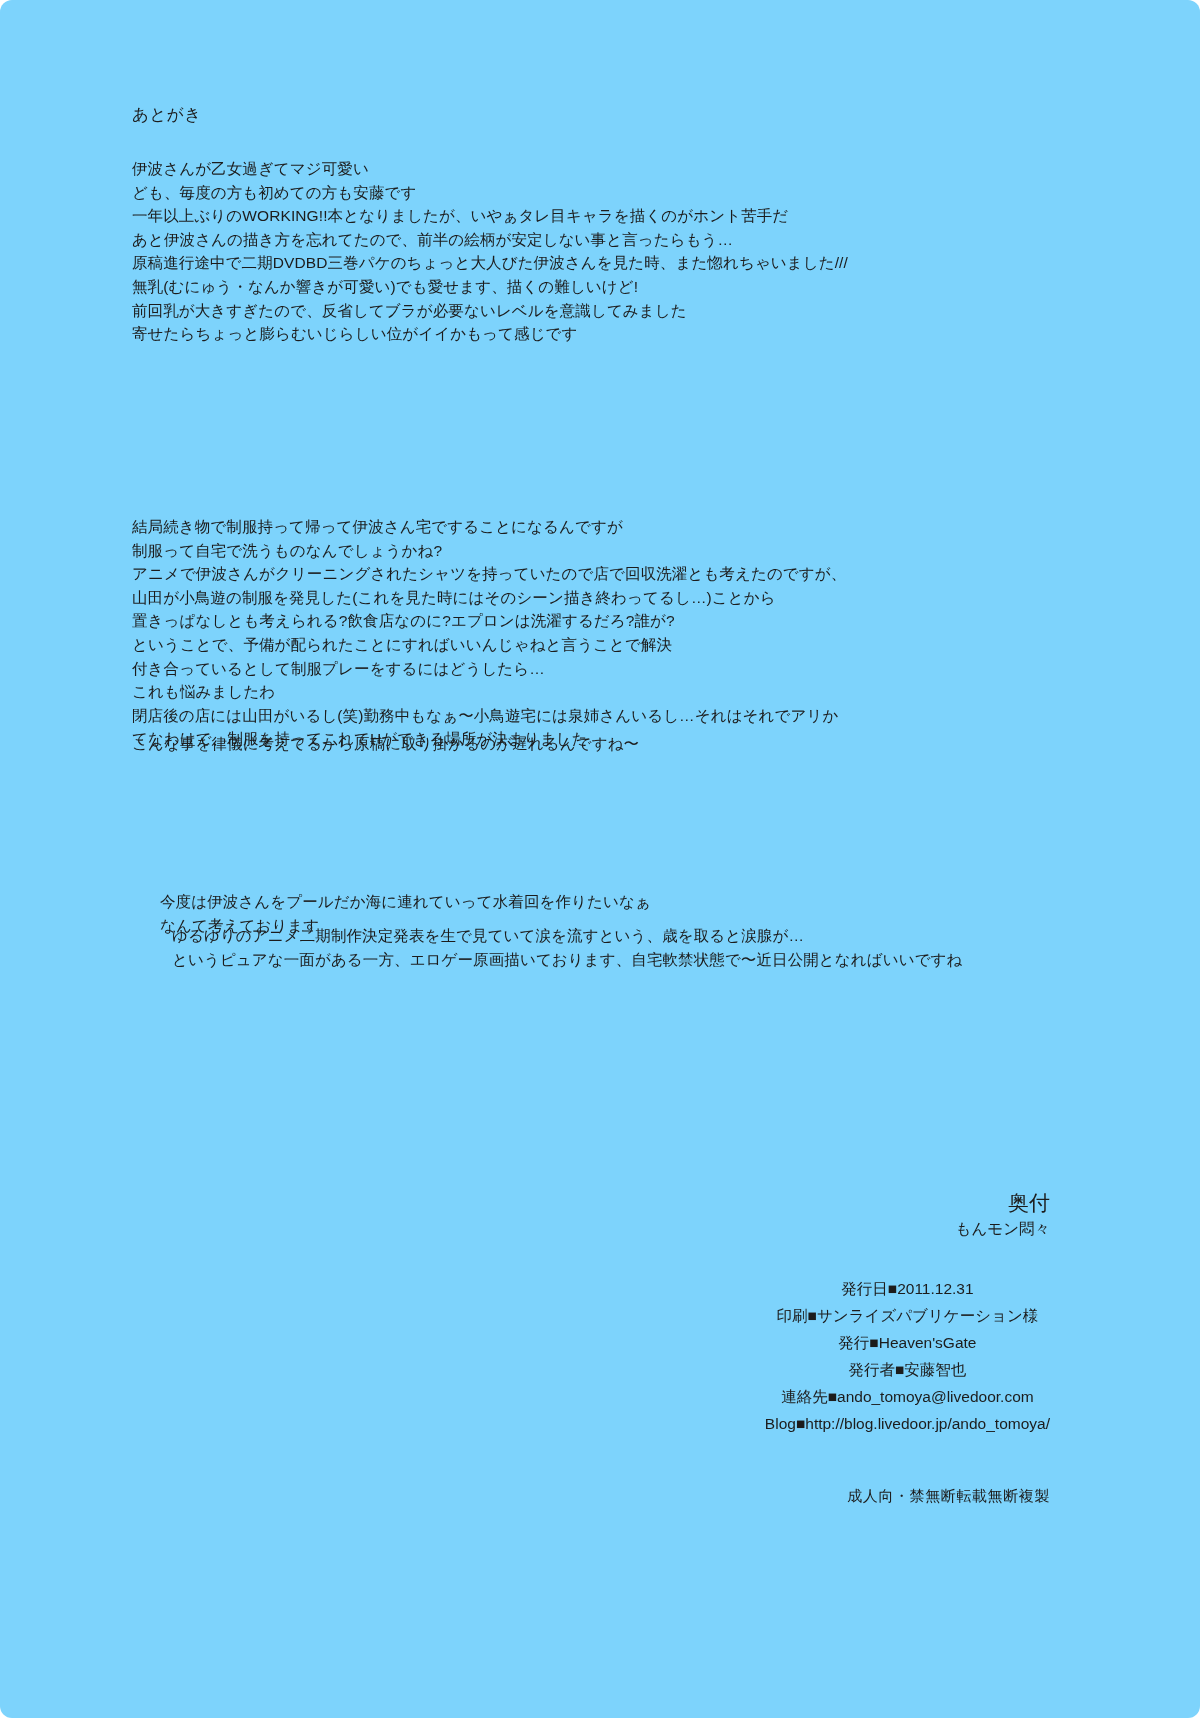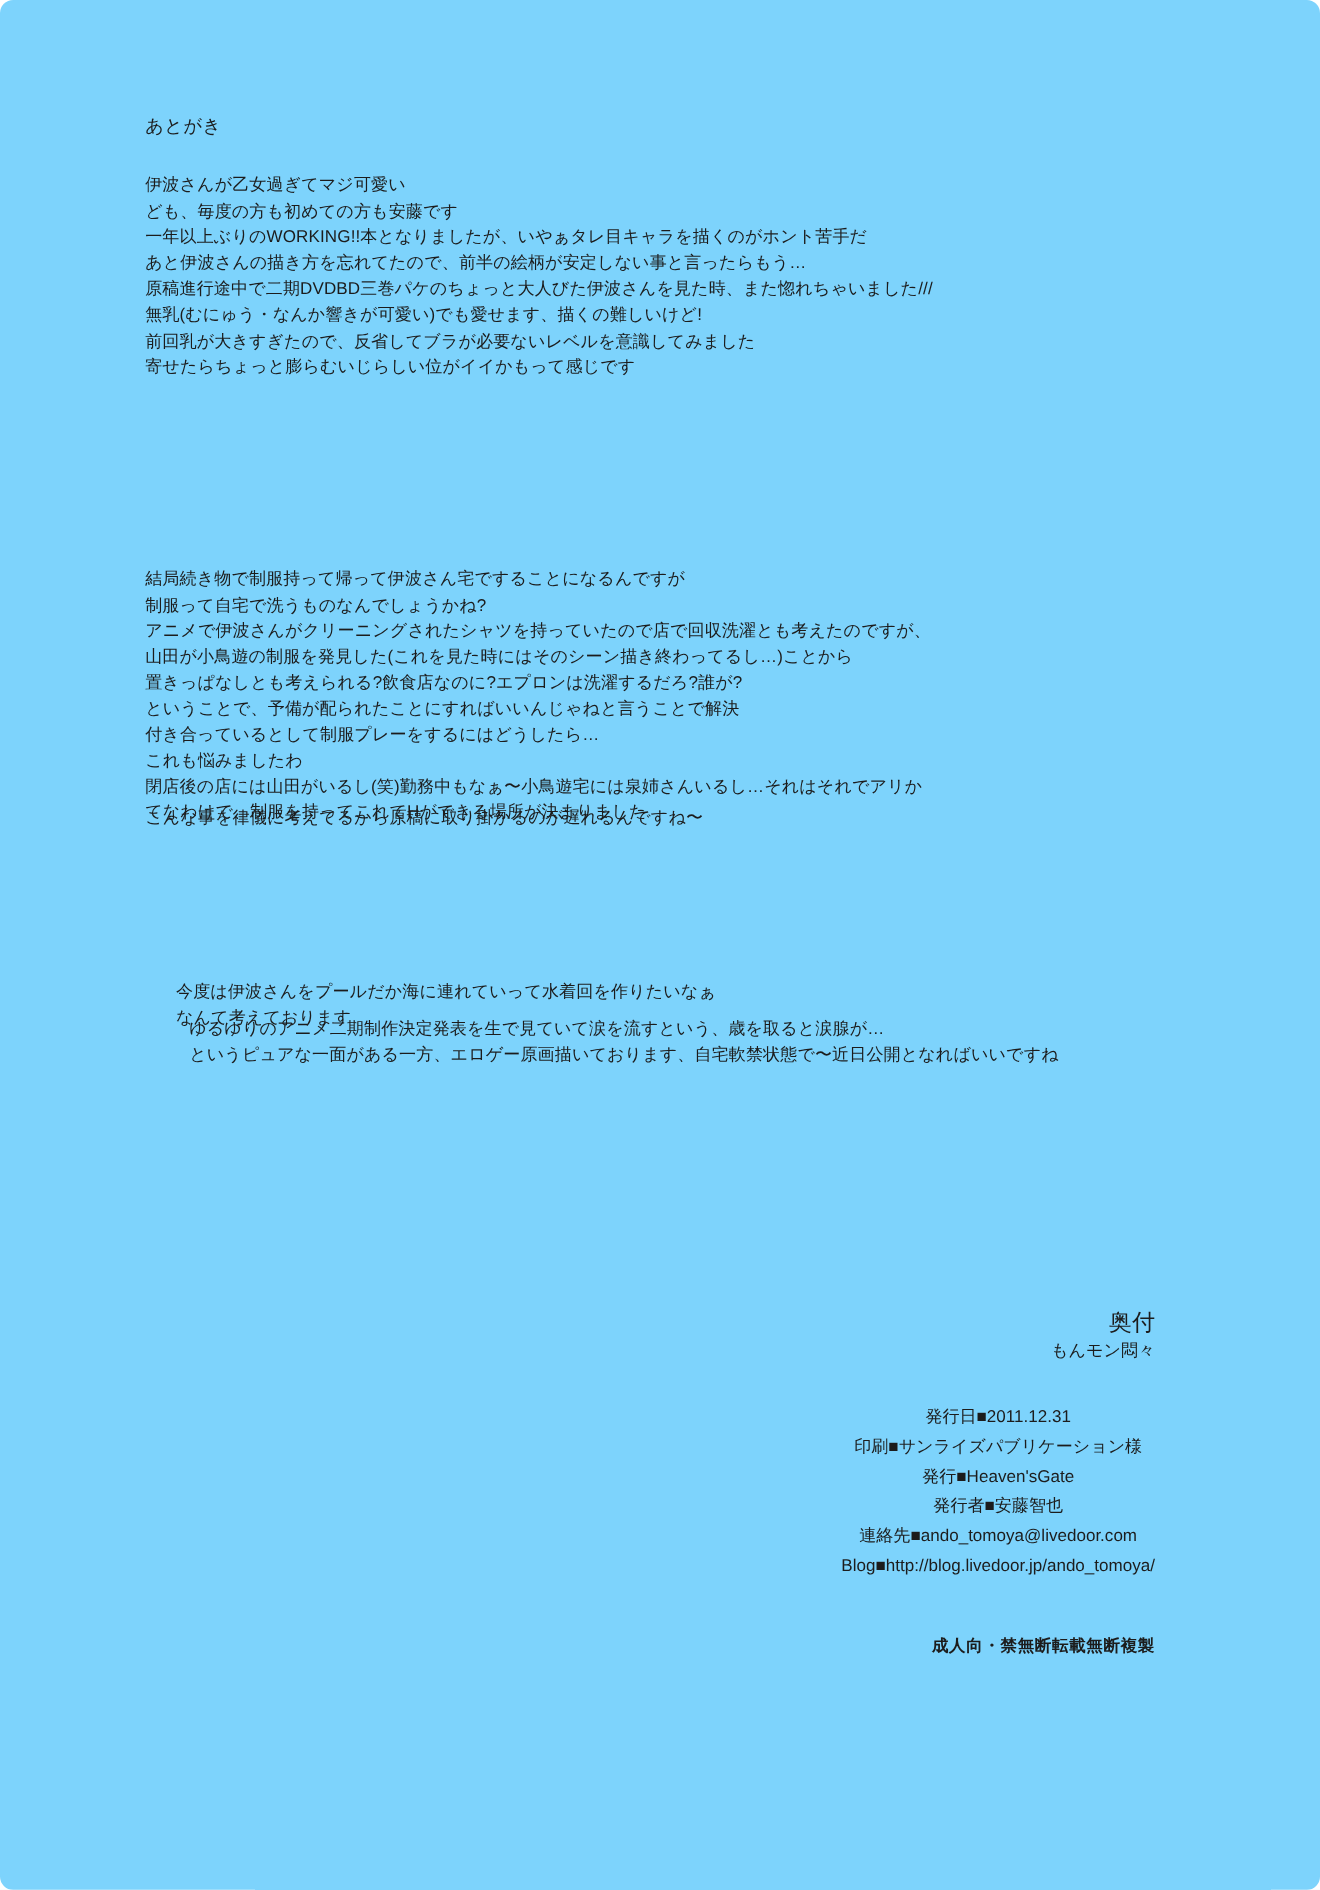--- a/index.html
+++ b/index.html
@@ -76,21 +76,20 @@
     text-align: center;
   }
   .notice {
     position: absolute;
     right: 150px;
     top: 1487px;
     text-align: center;
     font-size: 15px;
     letter-spacing: 0.6px;
     color: #1c1c1c;
-    font-weight: bold;
   }
   .mono {
     font-family: "Liberation Sans", sans-serif;
   }
 </style>
 </head>
 <body>
 
 <div class="page">
 

